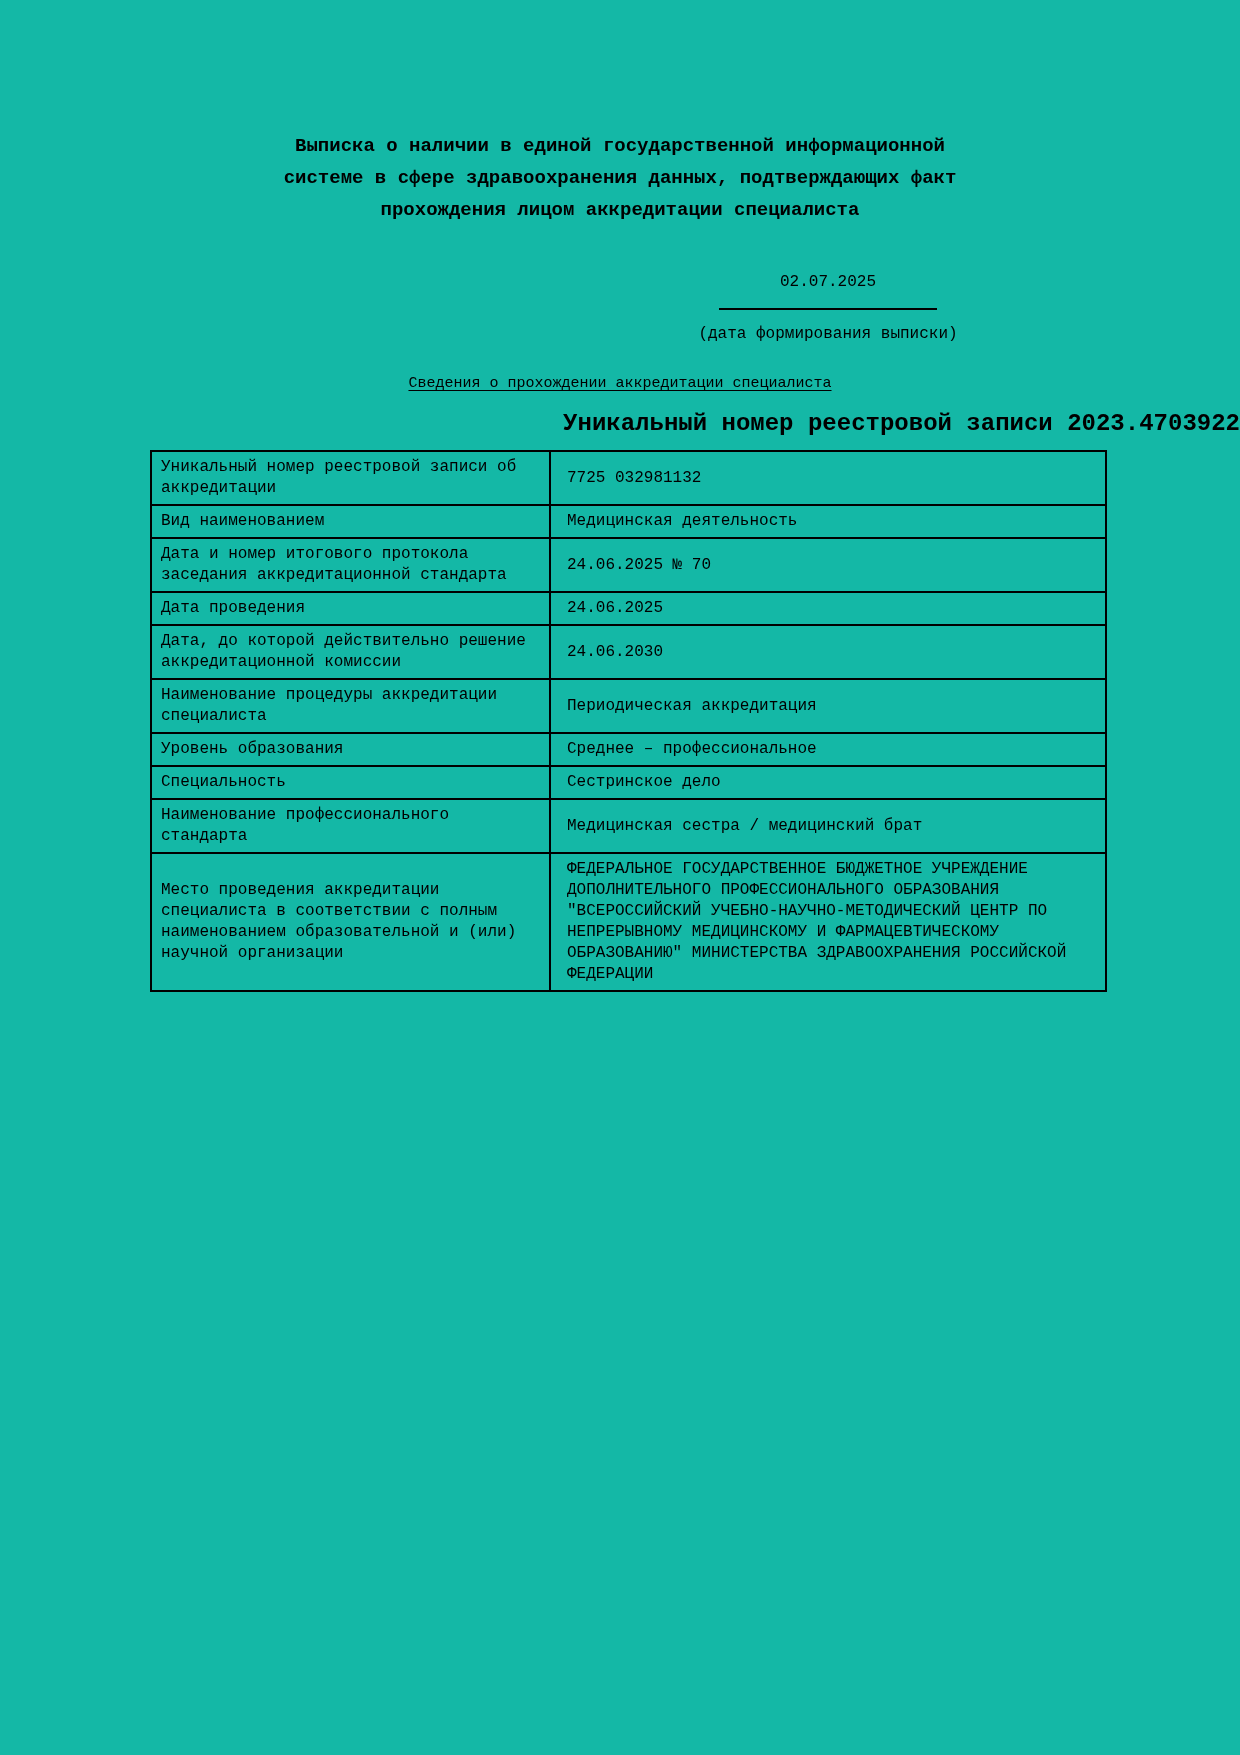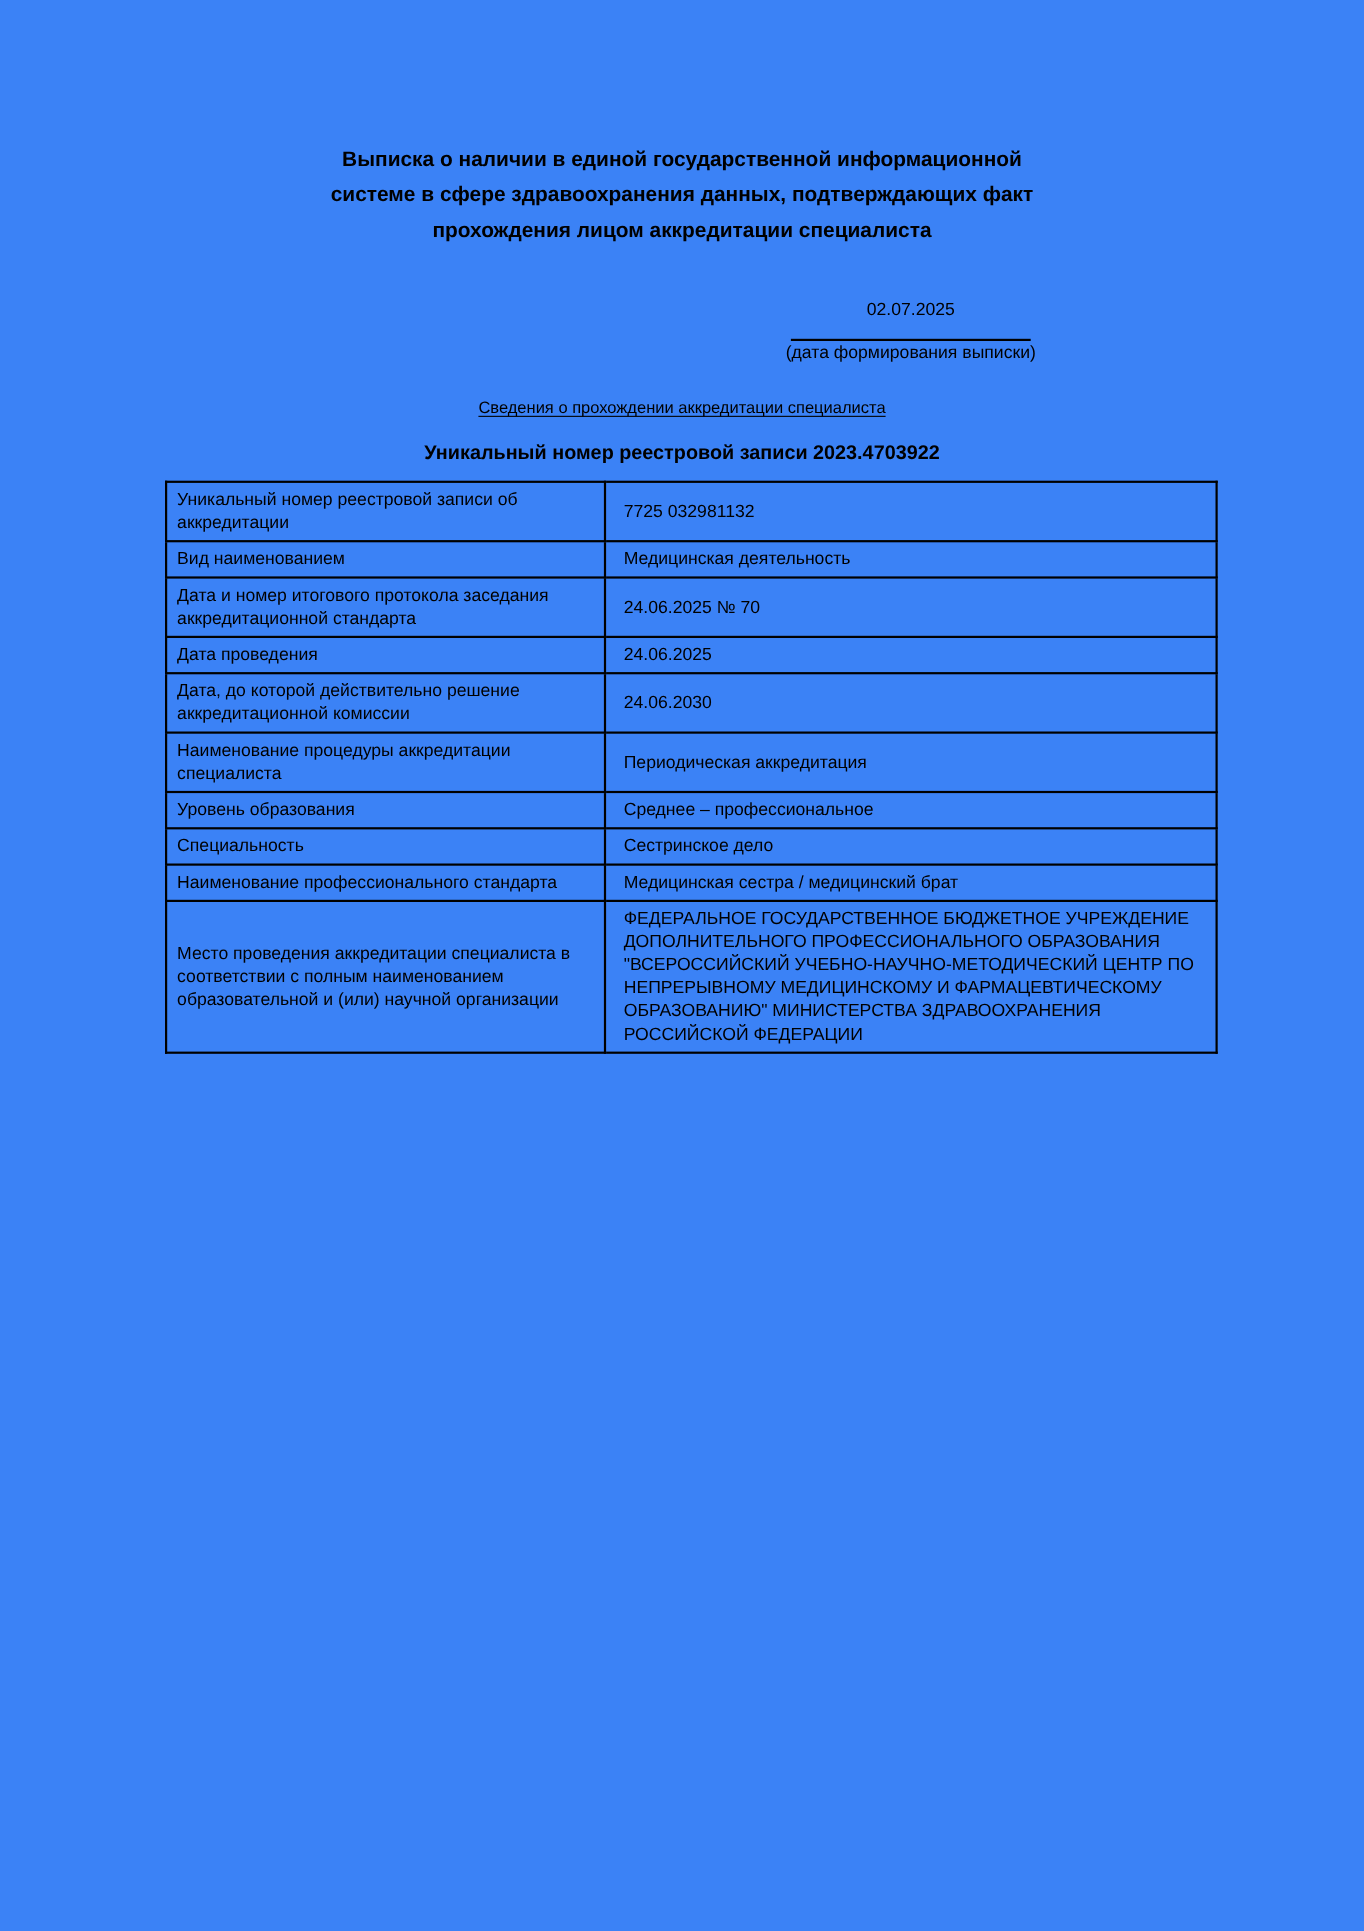--- a/index.html
+++ b/index.html
@@ -4,23 +4,23 @@
 <style>
   html, body {
     margin: 0;
     padding: 0;
     background: #ffffff;
   }
   .page {
     position: relative;
     width: 1240px;
     height: 1755px;
-    background: #3b82f6;
+    background: #14b8a6;
     color: #000000;
-    font-family: Liberation Sans, sans-serif;
+    font-family: Liberation Mono, monospace;
     overflow: hidden;
   }
   .doc-title {
     margin: 130px auto 0 auto;
     text-align: center;
     font-size: 19px;
     font-weight: bold;
     line-height: 32px;
   }
   .date-block {
@@ -32,42 +32,42 @@
   }
   .date-value {
     display: block;
     width: 218px;
     margin: 0 auto;
     padding-bottom: 16px;
     border-bottom: 2px solid #000000;
   }
   .date-caption {
     display: block;
-    padding-top: 1px;
+    padding-top: 14px;
   }
   .intro {
     width: 940px;
     margin: 30px auto 0 auto;
     text-align: center;
     font-size: 16px;
     line-height: 23px;
   }
   .section-heading {
     margin: 28px auto 12px auto;
     text-align: center;
     font-size: 15px;
     line-height: 23px;
     font-weight: normal;
     text-decoration: underline;
     text-underline-offset: 3px;
   }
   .registry-heading {
     margin: 16px auto 0 auto;
-    text-align: center;
-    font-size: 18px;
+    text-align: right;
+    font-size: 24px;
     line-height: 26px;
     font-weight: bold;
   }
   table.acc-table {
     border-collapse: collapse;
     table-layout: fixed;
     width: 957px;
     margin: 13px 0 4px 150px;
   }
   table.acc-table td {

